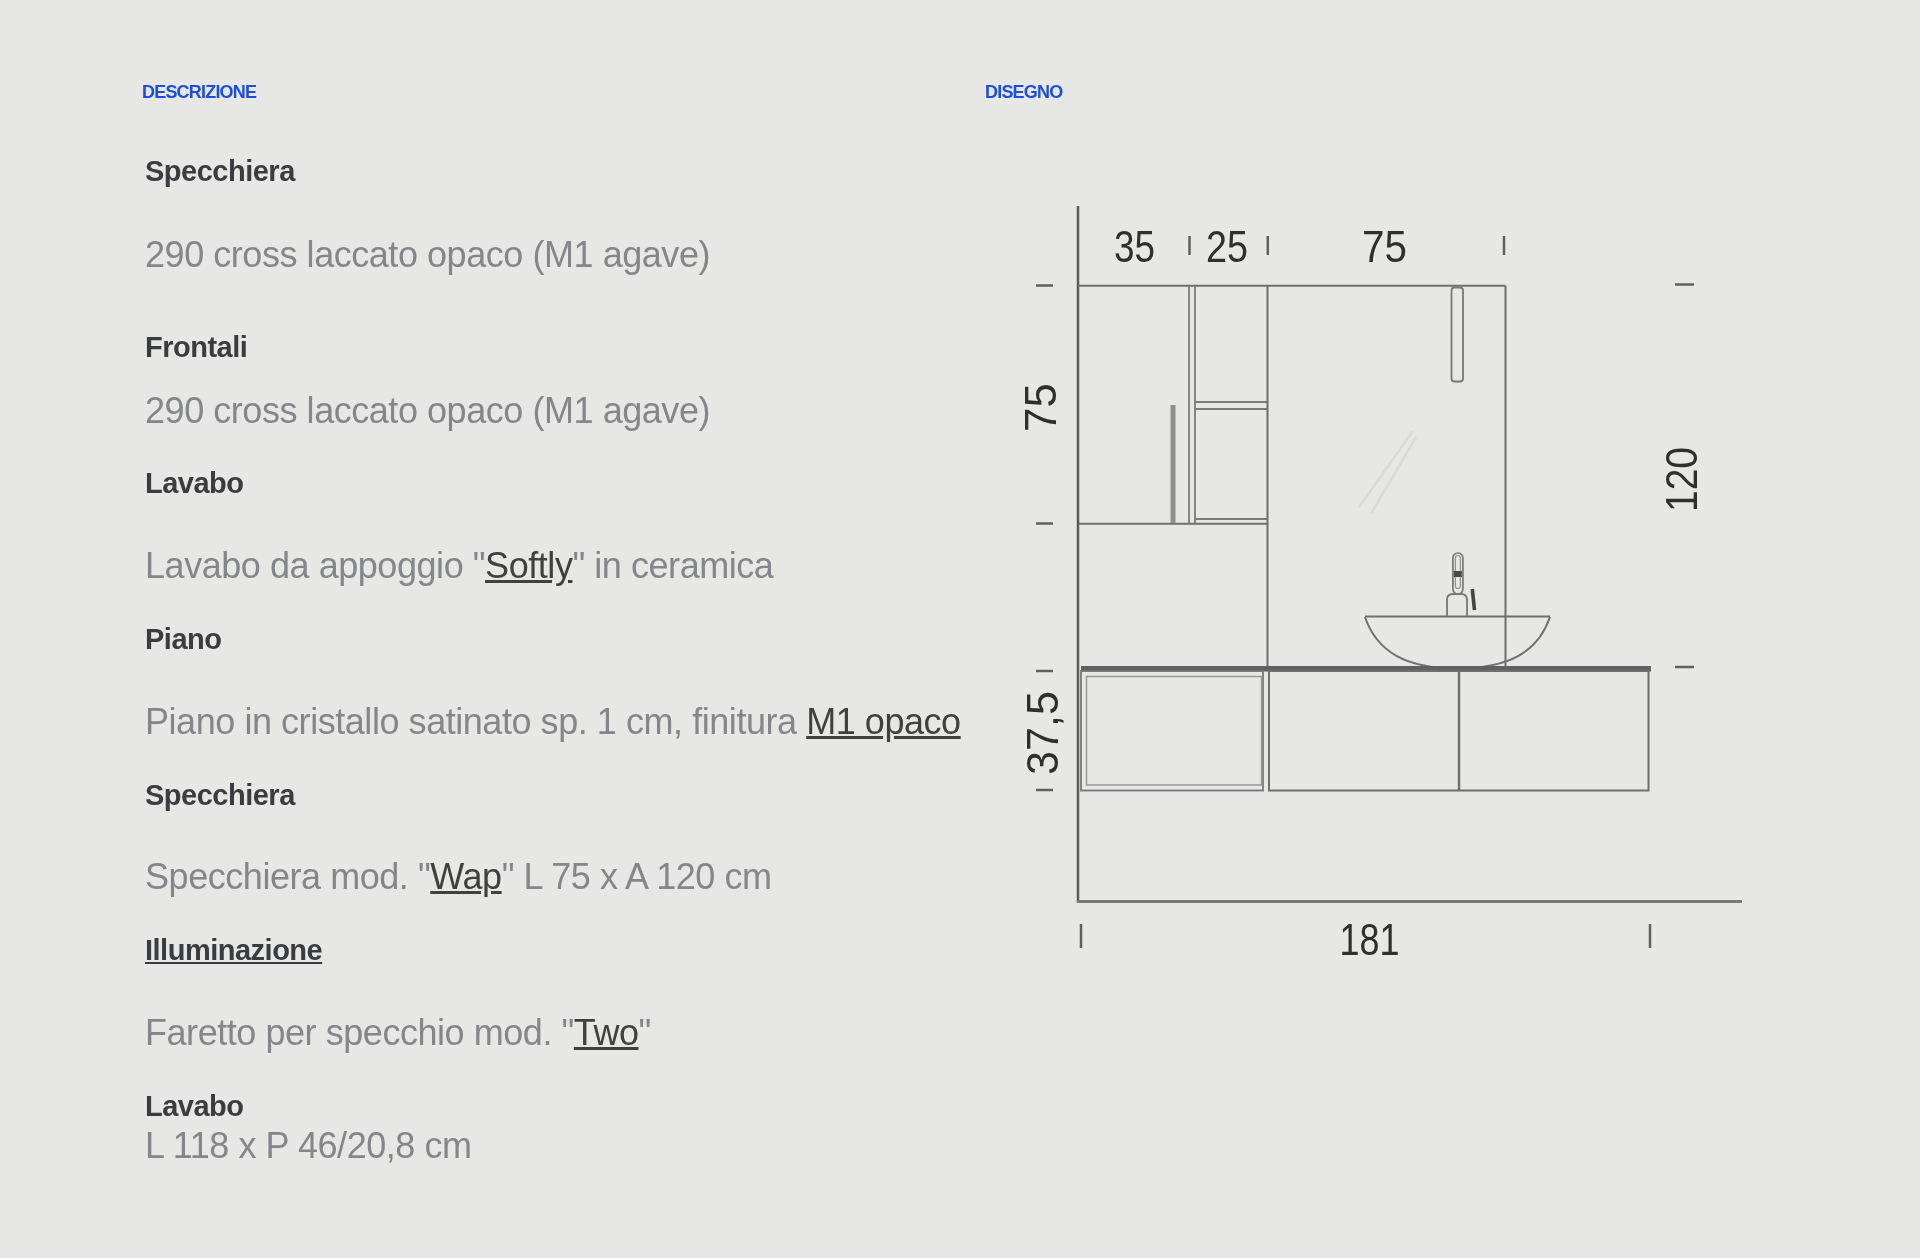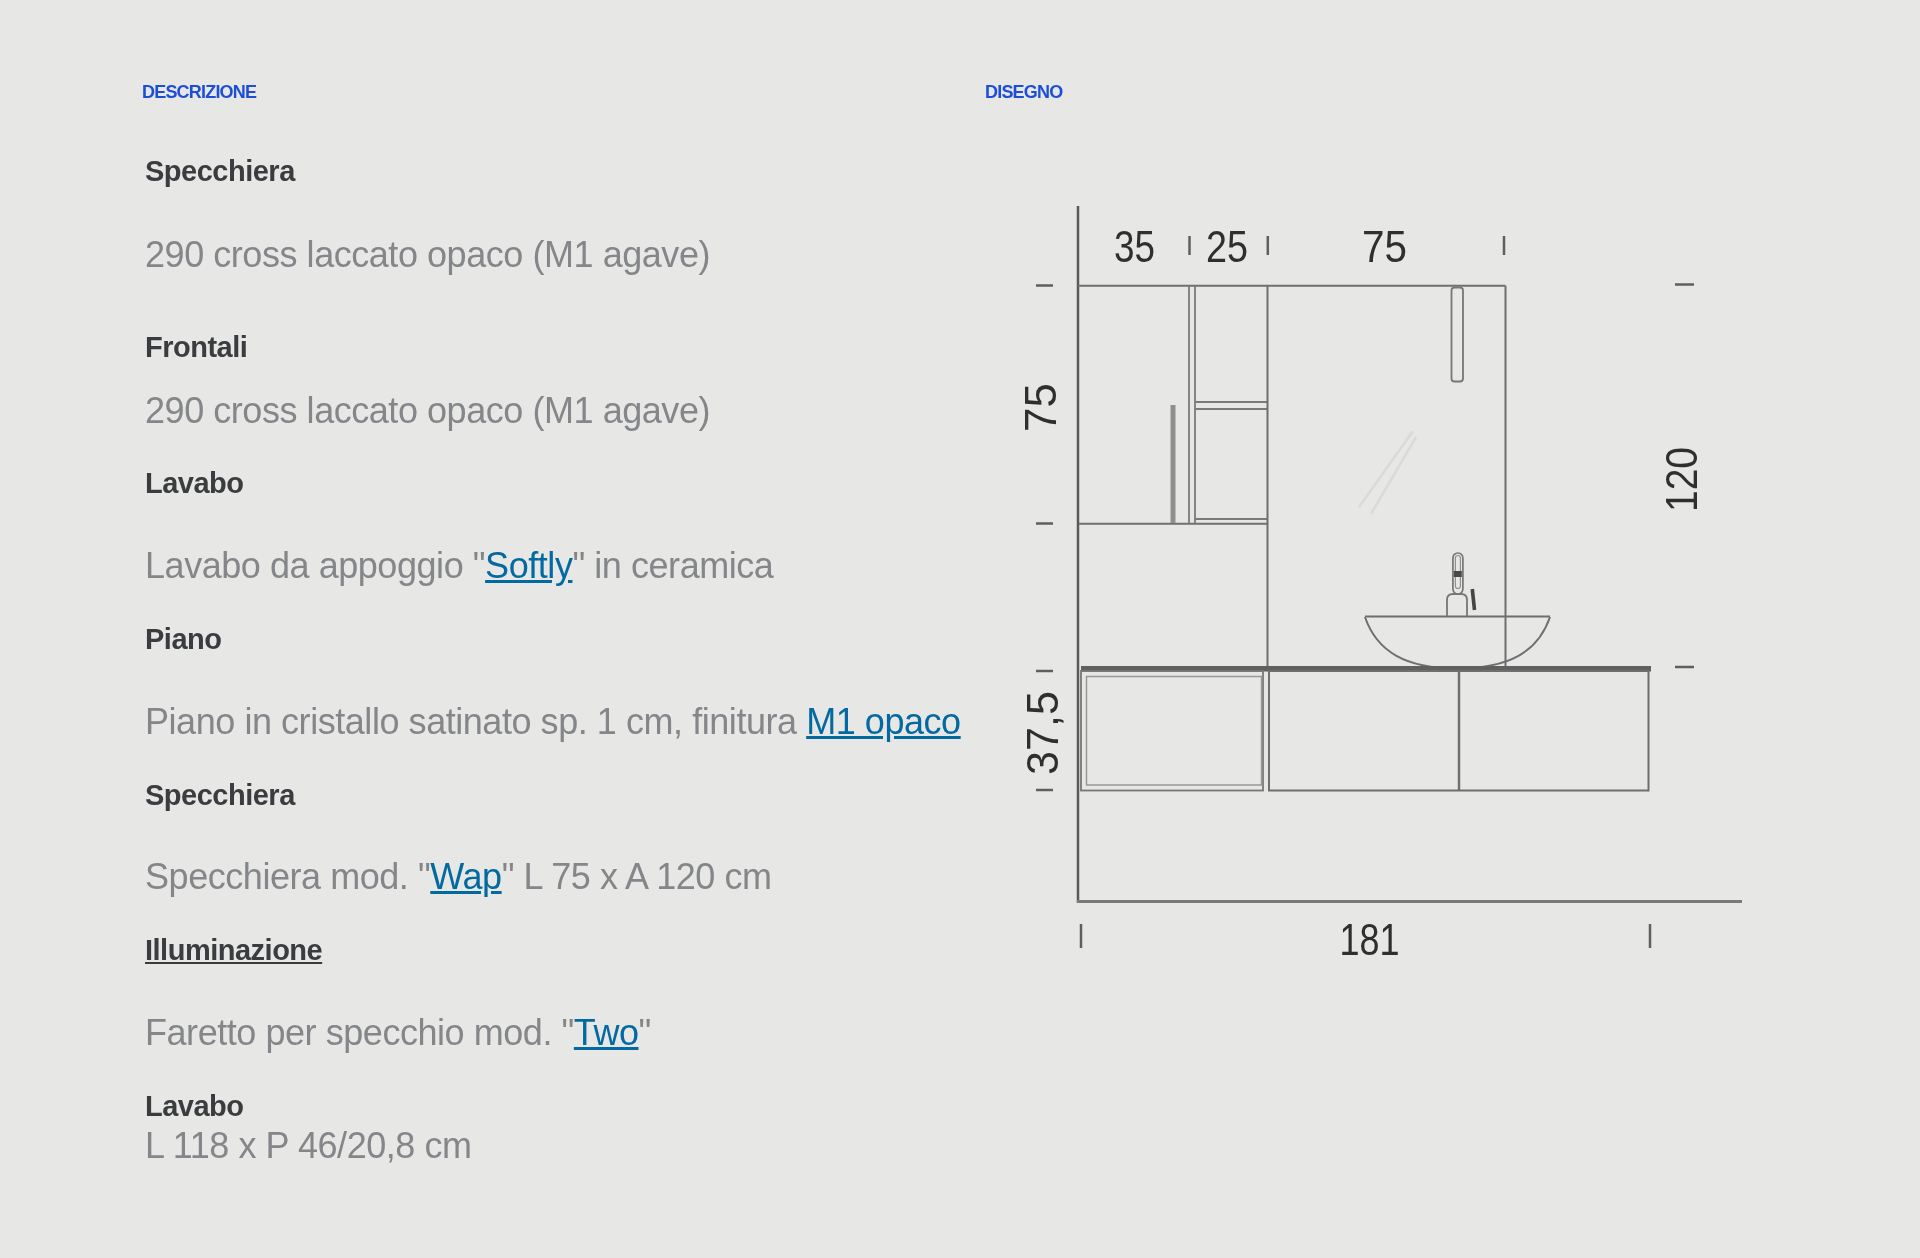--- a/index.html
+++ b/index.html
@@ -1,21 +1,21 @@
 <!DOCTYPE html>
 <html><head>
 <meta charset="utf-8">
 <style>
   html,body{margin:0;padding:0;}
   body{width:1920px;height:1258px;position:relative;background:#e7e7e6;overflow:hidden;
        font-family:"Liberation Sans", sans-serif;}
   .lab{position:absolute;font-weight:bold;font-size:18px;letter-spacing:-0.8px;color:#1d4ed8;line-height:1;white-space:nowrap;}
   .h{position:absolute;font-weight:bold;font-size:29px;color:#3a3c3f;line-height:1;white-space:nowrap;letter-spacing:-0.5px;}
   .p{position:absolute;font-weight:normal;font-size:36px;color:#85868a;line-height:1;white-space:nowrap;letter-spacing:-0.45px;}
-  .p a{color:#0369a1;text-decoration:underline;}
+  .p a{color:#404040;text-decoration:underline;}
   svg{position:absolute;left:0;top:0;}
 </style>
 </head>
 <body>
   <div class="lab" style="left:142px;top:82.7px;">DESCRIZIONE</div>
   <div class="lab" style="left:985px;top:82.7px;">DISEGNO</div>
 
   <div class="h" style="left:145px;top:157.1px;">Specchiera</div>
   <div class="p" style="left:145px;top:236.8px;">290 cross laccato opaco (M1 agave)</div>
   <div class="h" style="left:145px;top:309px;margin-top:24px;">Frontali</div>

